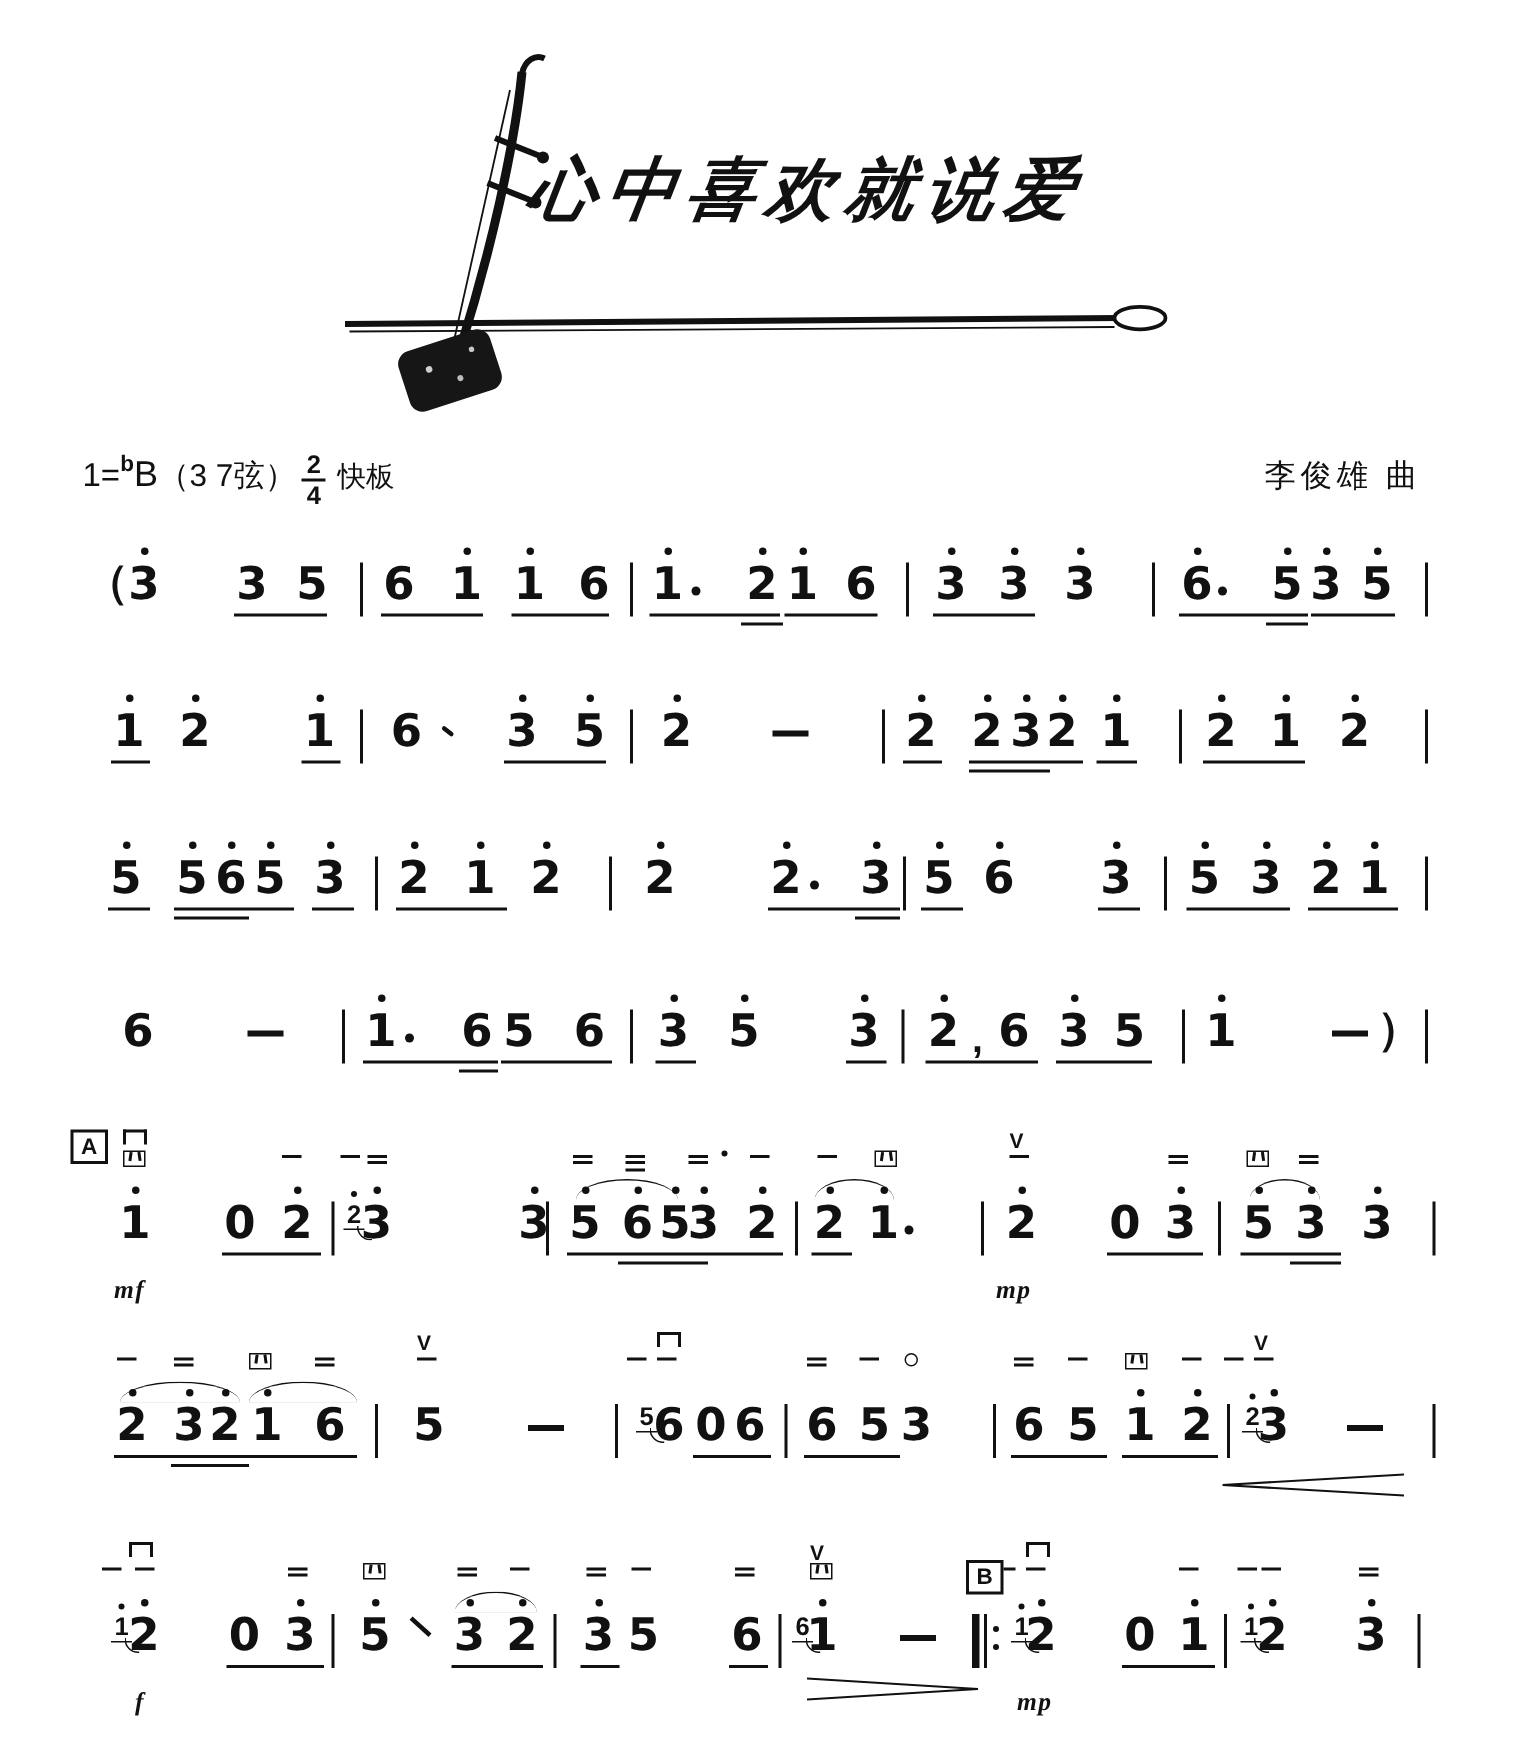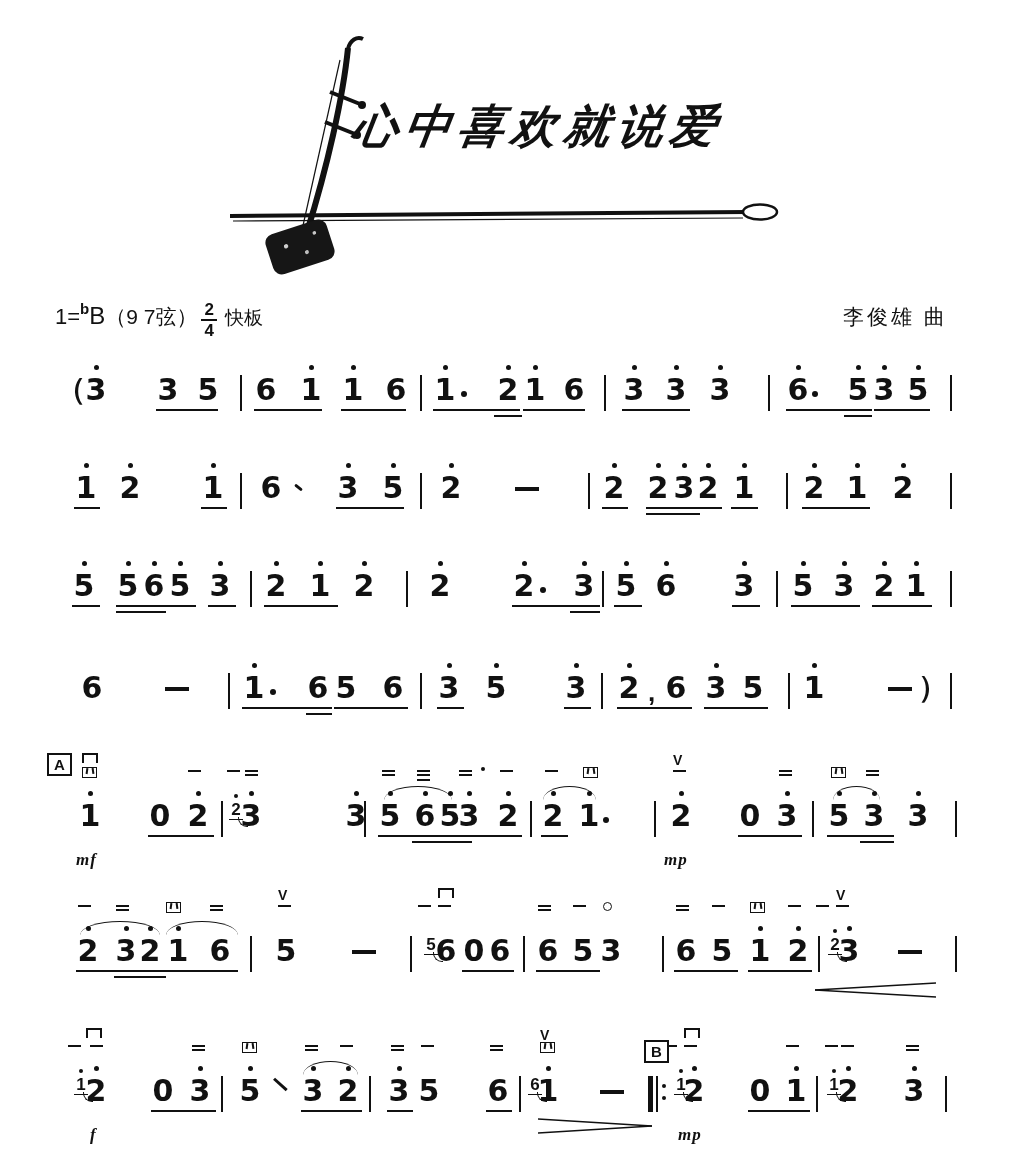--- a/index.html
+++ b/index.html
@@ -77,21 +77,21 @@
       <rect x="53" y="198" width="64" height="42" rx="9" fill="#161616"></rect>
       <circle cx="72" cy="214" r="2.2" fill="#cfcfcf"></circle>
       <circle cx="90" cy="226" r="2" fill="#bdbdbd"></circle>
       <circle cx="103" cy="210" r="1.8" fill="#c8c8c8"></circle>
     </g>
   </svg>
 
   <div id="title">心中喜欢就说爱</div>
   <div id="composer">李俊雄 曲</div>
   <div id="keyline">
-    <span>1=</span><span class="flat">b</span><span class="keyB">B</span><span class="strings">（9 7弦）</span><span class="frac"><span class="num">2</span><span class="den">4</span></span><span id="tempo">快板</span>
+    <span>1=</span><span class="flat">b</span><span class="keyB">B</span><span class="strings">（3 7弦）</span><span class="frac"><span class="num">2</span><span class="den">4</span></span><span id="tempo">快板</span>
   </div>
 
   <div id="score">
       <div class="sym" style="left: 56px; top: 373px;">（</div>
       <div class="note" style="left: 85px; top: 374px;">3<span class="odot"></span></div>
       <div class="note" style="left: 157px; top: 374px;">3</div>
       <div class="note" style="left: 197px; top: 374px;">5</div>
       <div class="bar" style="left: 240px; top: 375px;"></div>
       <div class="note" style="left: 255px; top: 374px;">6</div>
       <div class="note" style="left: 300px; top: 374px;">1<span class="odot"></span></div>

